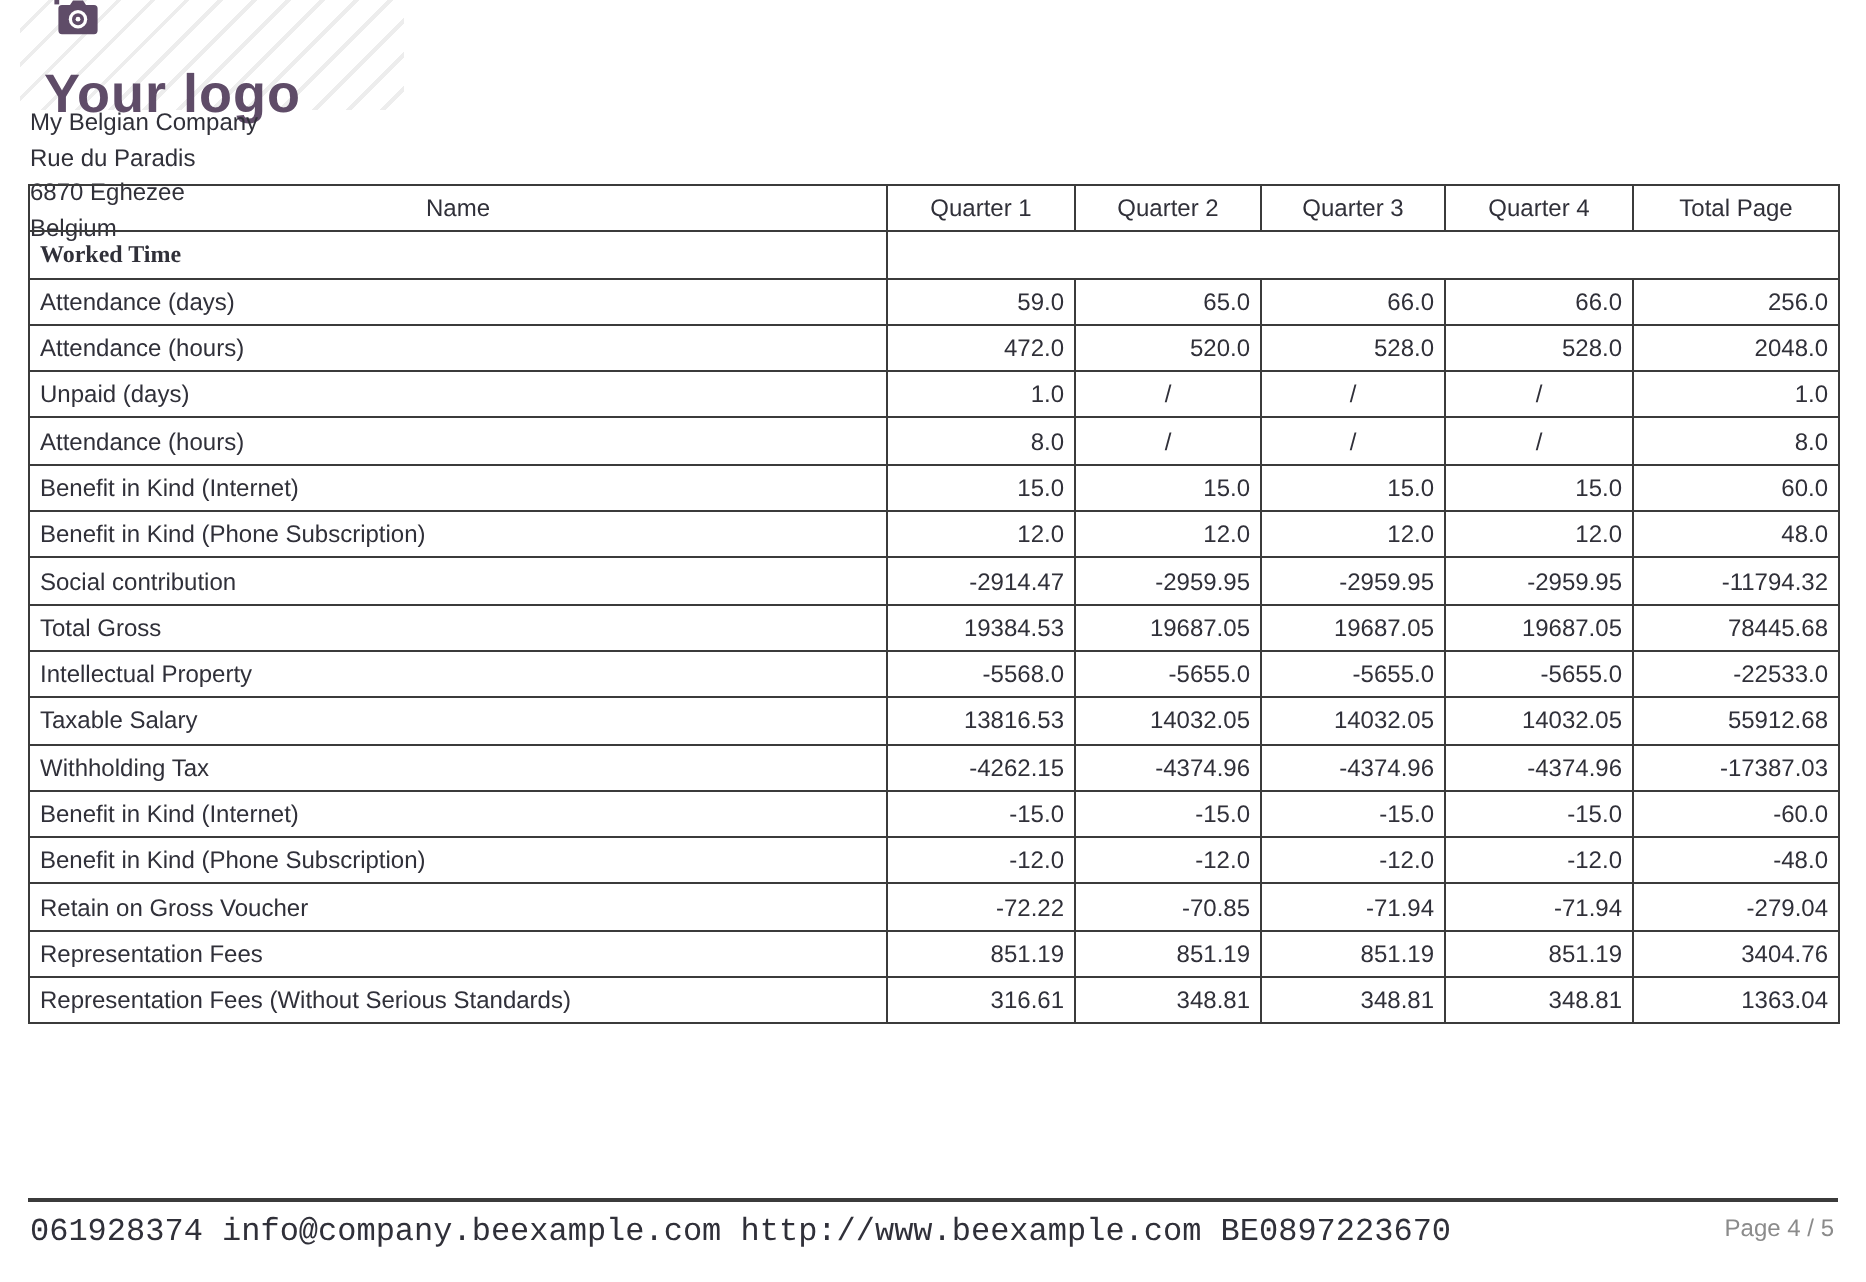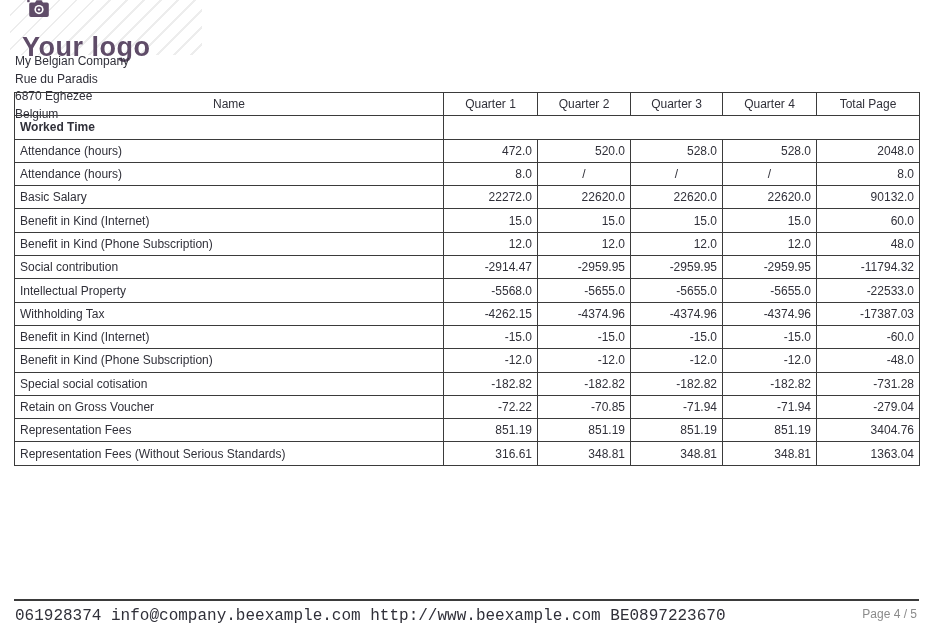--- a/index.html
+++ b/index.html
@@ -47,21 +47,21 @@
     font-weight:400;
   }
   .report-table th{}
   col.c-name{width:429px;}
   col.c-q1{width:94px;}
   col.c-q2{width:93px;}
   col.c-q3{width:92px;}
   col.c-q4{width:94px;}
   col.c-total{width:103px;}
   td.label{text-align:left;}
-  td.section{font-weight:700;}
+  td.section{font-weight:700;font-family:Liberation Serif, serif;}
   td.num{text-align:right;}
   td.slash{text-align:center;}
   
   .footer-rule{
     position:absolute;left:14px;top:599px;width:905px;height:0;
     border-top:2px solid var(--border);
   }
   .footer-contact{position:absolute;left:15px;top:607px;font-size:16px;color:var(--ink);font-family:Liberation Mono, monospace;}
   .footer-page{position:absolute;right:16px;top:607px;font-size:12px;color:var(--muted);}
 </style>
@@ -112,42 +112,50 @@
         <th>Quarter 4</th>
         <th>Total Page</th>
       </tr>
   </thead>
   <tbody id="table-body">
       <tr>
         <td class="label section">Worked Time</td>
         <td colspan="5"></td>
       </tr>
       <tr>
+        <td class="label">Attendance (days)</td>
+        <td class="num">59.0</td>
+        <td class="num">65.0</td>
+        <td class="num">66.0</td>
+        <td class="num">66.0</td>
+        <td class="num">256.0</td>
+      </tr>
+      <tr>
         <td class="label">Attendance (hours)</td>
         <td class="num">472.0</td>
         <td class="num">520.0</td>
         <td class="num">528.0</td>
         <td class="num">528.0</td>
         <td class="num">2048.0</td>
       </tr>
       <tr>
+        <td class="label">Unpaid (days)</td>
+        <td class="num">1.0</td>
+        <td class="slash">/</td>
+        <td class="slash">/</td>
+        <td class="slash">/</td>
+        <td class="num">1.0</td>
+      </tr>
+      <tr>
         <td class="label">Attendance (hours)</td>
         <td class="num">8.0</td>
         <td class="slash">/</td>
         <td class="slash">/</td>
         <td class="slash">/</td>
         <td class="num">8.0</td>
-      </tr>
-      <tr>
-        <td class="label">Basic Salary</td>
-        <td class="num">22272.0</td>
-        <td class="num">22620.0</td>
-        <td class="num">22620.0</td>
-        <td class="num">22620.0</td>
-        <td class="num">90132.0</td>
       </tr>
       <tr>
         <td class="label">Benefit in Kind (Internet)</td>
         <td class="num">15.0</td>
         <td class="num">15.0</td>
         <td class="num">15.0</td>
         <td class="num">15.0</td>
         <td class="num">60.0</td>
       </tr>
       <tr>
@@ -160,28 +168,44 @@
       </tr>
       <tr>
         <td class="label">Social contribution</td>
         <td class="num">-2914.47</td>
         <td class="num">-2959.95</td>
         <td class="num">-2959.95</td>
         <td class="num">-2959.95</td>
         <td class="num">-11794.32</td>
       </tr>
       <tr>
+        <td class="label">Total Gross</td>
+        <td class="num">19384.53</td>
+        <td class="num">19687.05</td>
+        <td class="num">19687.05</td>
+        <td class="num">19687.05</td>
+        <td class="num">78445.68</td>
+      </tr>
+      <tr>
         <td class="label">Intellectual Property</td>
         <td class="num">-5568.0</td>
         <td class="num">-5655.0</td>
         <td class="num">-5655.0</td>
         <td class="num">-5655.0</td>
         <td class="num">-22533.0</td>
       </tr>
       <tr>
+        <td class="label">Taxable Salary</td>
+        <td class="num">13816.53</td>
+        <td class="num">14032.05</td>
+        <td class="num">14032.05</td>
+        <td class="num">14032.05</td>
+        <td class="num">55912.68</td>
+      </tr>
+      <tr>
         <td class="label">Withholding Tax</td>
         <td class="num">-4262.15</td>
         <td class="num">-4374.96</td>
         <td class="num">-4374.96</td>
         <td class="num">-4374.96</td>
         <td class="num">-17387.03</td>
       </tr>
       <tr>
         <td class="label">Benefit in Kind (Internet)</td>
         <td class="num">-15.0</td>
@@ -192,28 +216,20 @@
       </tr>
       <tr>
         <td class="label">Benefit in Kind (Phone Subscription)</td>
         <td class="num">-12.0</td>
         <td class="num">-12.0</td>
         <td class="num">-12.0</td>
         <td class="num">-12.0</td>
         <td class="num">-48.0</td>
       </tr>
       <tr>
-        <td class="label">Special social cotisation</td>
-        <td class="num">-182.82</td>
-        <td class="num">-182.82</td>
-        <td class="num">-182.82</td>
-        <td class="num">-182.82</td>
-        <td class="num">-731.28</td>
-      </tr>
-      <tr>
         <td class="label">Retain on Gross Voucher</td>
         <td class="num">-72.22</td>
         <td class="num">-70.85</td>
         <td class="num">-71.94</td>
         <td class="num">-71.94</td>
         <td class="num">-279.04</td>
       </tr>
       <tr>
         <td class="label">Representation Fees</td>
         <td class="num">851.19</td>

